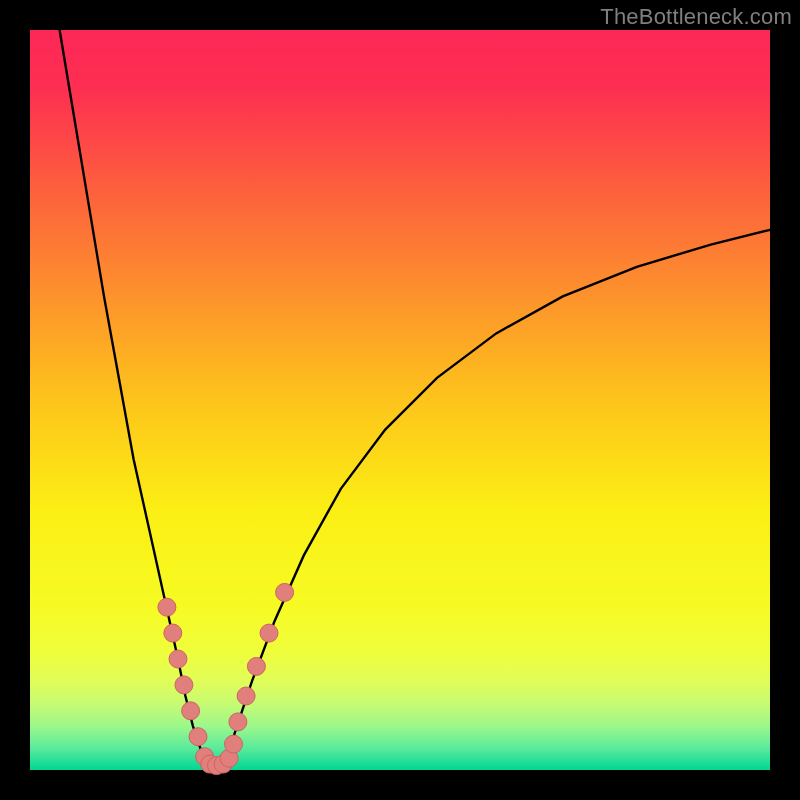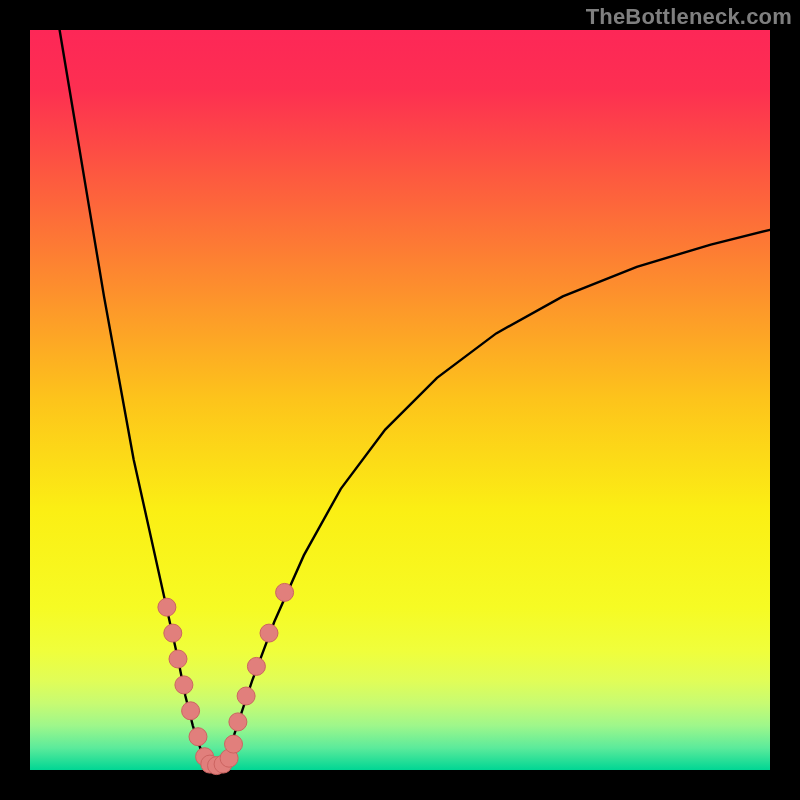--- a/index.html
+++ b/index.html
@@ -25,21 +25,21 @@
     top: 30px;
     width: 740px;
     height: 740px;
     
   }
   .watermark {
     position: absolute;
     top: 4px;
     right: 8px;
     font-size: 22px;
-    font-weight: 700;
+    font-weight: 400;
     color: #7f7f7f;
     letter-spacing: 0.2px;
   }
   svg.curves {
     position: absolute;
     left: 0;
     top: 0;
     width: 740px;
     height: 740px;
     overflow: visible;

